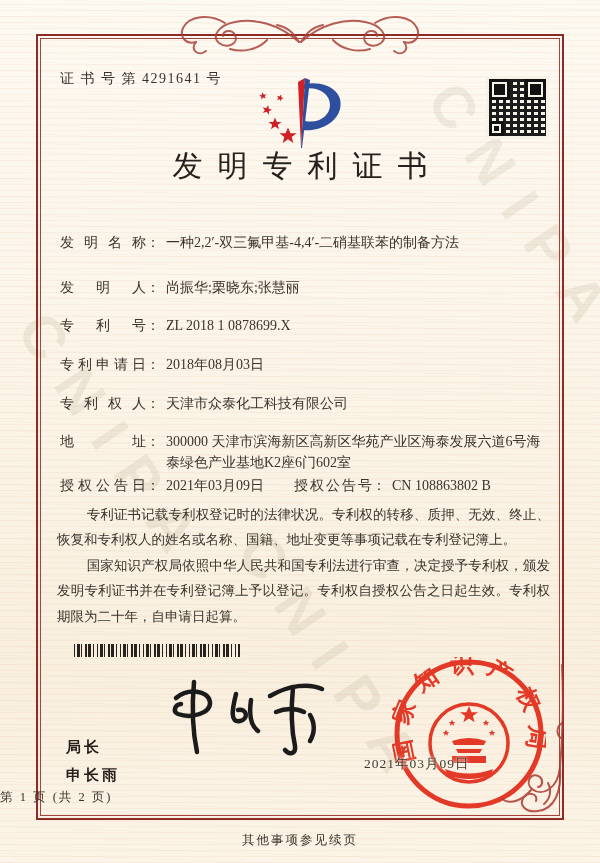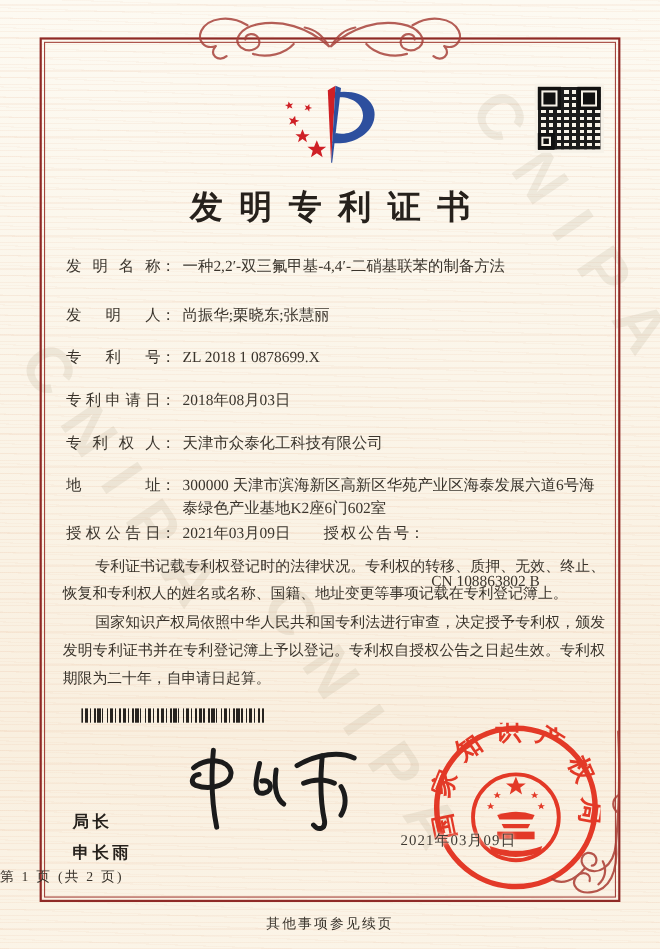--- a/index.html
+++ b/index.html
@@ -44,22 +44,22 @@
   }
   .qr .finder, .qr::before, .qr::after {
     content:""; position:absolute; width:15px; height:15px;
     border:3px solid #111; background:#111; box-shadow:inset 0 0 0 2px #f7f2e8;
   }
   .qr::before { left:0; top:0; }
   .qr::after  { right:0; top:0; }
   .qr .finder { left:0; bottom:0; }
 
   .title {
-    position:absolute; left:0; right:0; top:168px; text-align:center;
-    font-size:30px; font-weight:bold; color:#26211c; letter-spacing:15px; text-indent:15px;
+    position:absolute; left:0; right:0; top:146px; text-align:center;
+    font-size:30px; font-weight:normal; color:#26211c; letter-spacing:15px; text-indent:15px;
   }
 
   .frow { position:absolute; left:60px; right:54px; display:flex; align-items:flex-start;
           font-size:14px; color:#3a342c; line-height:1.5; }
   .flabel { display:inline-block; width:86px; text-align:justify; text-align-last:justify; flex:none; }
   .fcolon { flex:none; }
   .fvalue { margin-left:6px; flex:1; }
   .fgroup2 { display:flex; margin-left:30px; }
   .fgroup2 .flabel { width:78px; }
 
@@ -129,20 +129,21 @@
     <g stroke="#a93a31" stroke-width="2" fill="none" stroke-linecap="round" opacity="0.85">
       <path d="M64,2 C66,40 64,80 62,104"></path>
       <path d="M62,104 C60,126 44,134 34,126 C26,119 34,108 42,114 C46,118 44,124 40,124"></path>
       <path d="M62,104 C64,130 56,146 40,148 C28,150 20,142 26,134 C31,128 40,131 38,138"></path>
       <path d="M34,126 C24,138 12,142 4,136"></path>
       <path d="M50,120 C54,128 52,136 46,141"></path>
       <path d="M64,60 C58,64 58,72 64,76"></path>
     </g>
   </svg>
 
+  <div class="cert-no">证 书 号 第 4291641 号</div>
 
   <svg class="logo" viewBox="0 0 104 78">
     <path d="M54,10 C80,6 94,20 90,35 C86,51 66,58 52,56 L55,47 C70,50 80,41 80,31 C80,20 68,12 53,15 Z" fill="#2d4f9e"></path>
     <polygon points="48,8 55,4 51,74" fill="#cf2026"></polygon>
     <polygon points="55,4 60,6 52,74 51,74" fill="#2d4f9e"></polygon>
     <g fill="#cf2026">
       <path transform="translate(38,62) scale(0.95)" d="M0,-9 L2.6,-2.8 9,-2.8 3.9,1.1 5.6,7.3 0,3.4 -5.6,7.3 -3.9,1.1 -9,-2.8 -2.6,-2.8 Z"></path>
       <path transform="translate(25,50) scale(0.72)" d="M0,-9 L2.6,-2.8 9,-2.8 3.9,1.1 5.6,7.3 0,3.4 -5.6,7.3 -3.9,1.1 -9,-2.8 -2.6,-2.8 Z"></path>
       <path transform="translate(17,36) scale(0.55) rotate(15)" d="M0,-9 L2.6,-2.8 9,-2.8 3.9,1.1 5.6,7.3 0,3.4 -5.6,7.3 -3.9,1.1 -9,-2.8 -2.6,-2.8 Z"></path>
       <path transform="translate(13,22) scale(0.42) rotate(-10)" d="M0,-9 L2.6,-2.8 9,-2.8 3.9,1.1 5.6,7.3 0,3.4 -5.6,7.3 -3.9,1.1 -9,-2.8 -2.6,-2.8 Z"></path>
@@ -186,21 +187,21 @@
       <span class="fcolon">：</span>
     <span class="fvalue">300000 天津市滨海新区高新区华苑产业区海泰发展六道6号海泰绿色产业基地K2座6门602室</span>
   </div>
   <div class="frow row-7">
     <span class="flabel">授权公告日</span>
       <span class="fcolon">：</span>
     <span style="margin-left:6px; flex:none;">2021年03月09日</span>
     <span class="fgroup2">
       <span class="flabel">授权公告号</span>
         <span class="fcolon">：</span>
-      <span style="margin-left:6px;margin-top:44px;">CN 108863802 B</span>
+      <span style="margin-left:6px;">CN 108863802 B</span>
     </span>
   </div>
 
   <div class="body-text">
     <p>专利证书记载专利权登记时的法律状况。专利权的转移、质押、无效、终止、恢复和专利权人的姓名或名称、国籍、地址变更等事项记载在专利登记簿上。</p>
     <p>国家知识产权局依照中华人民共和国专利法进行审查，决定授予专利权，颁发发明专利证书并在专利登记簿上予以登记。专利权自授权公告之日起生效。专利权期限为二十年，自申请日起算。</p>
   </div>
 
   <div class="barcode"></div>
 

